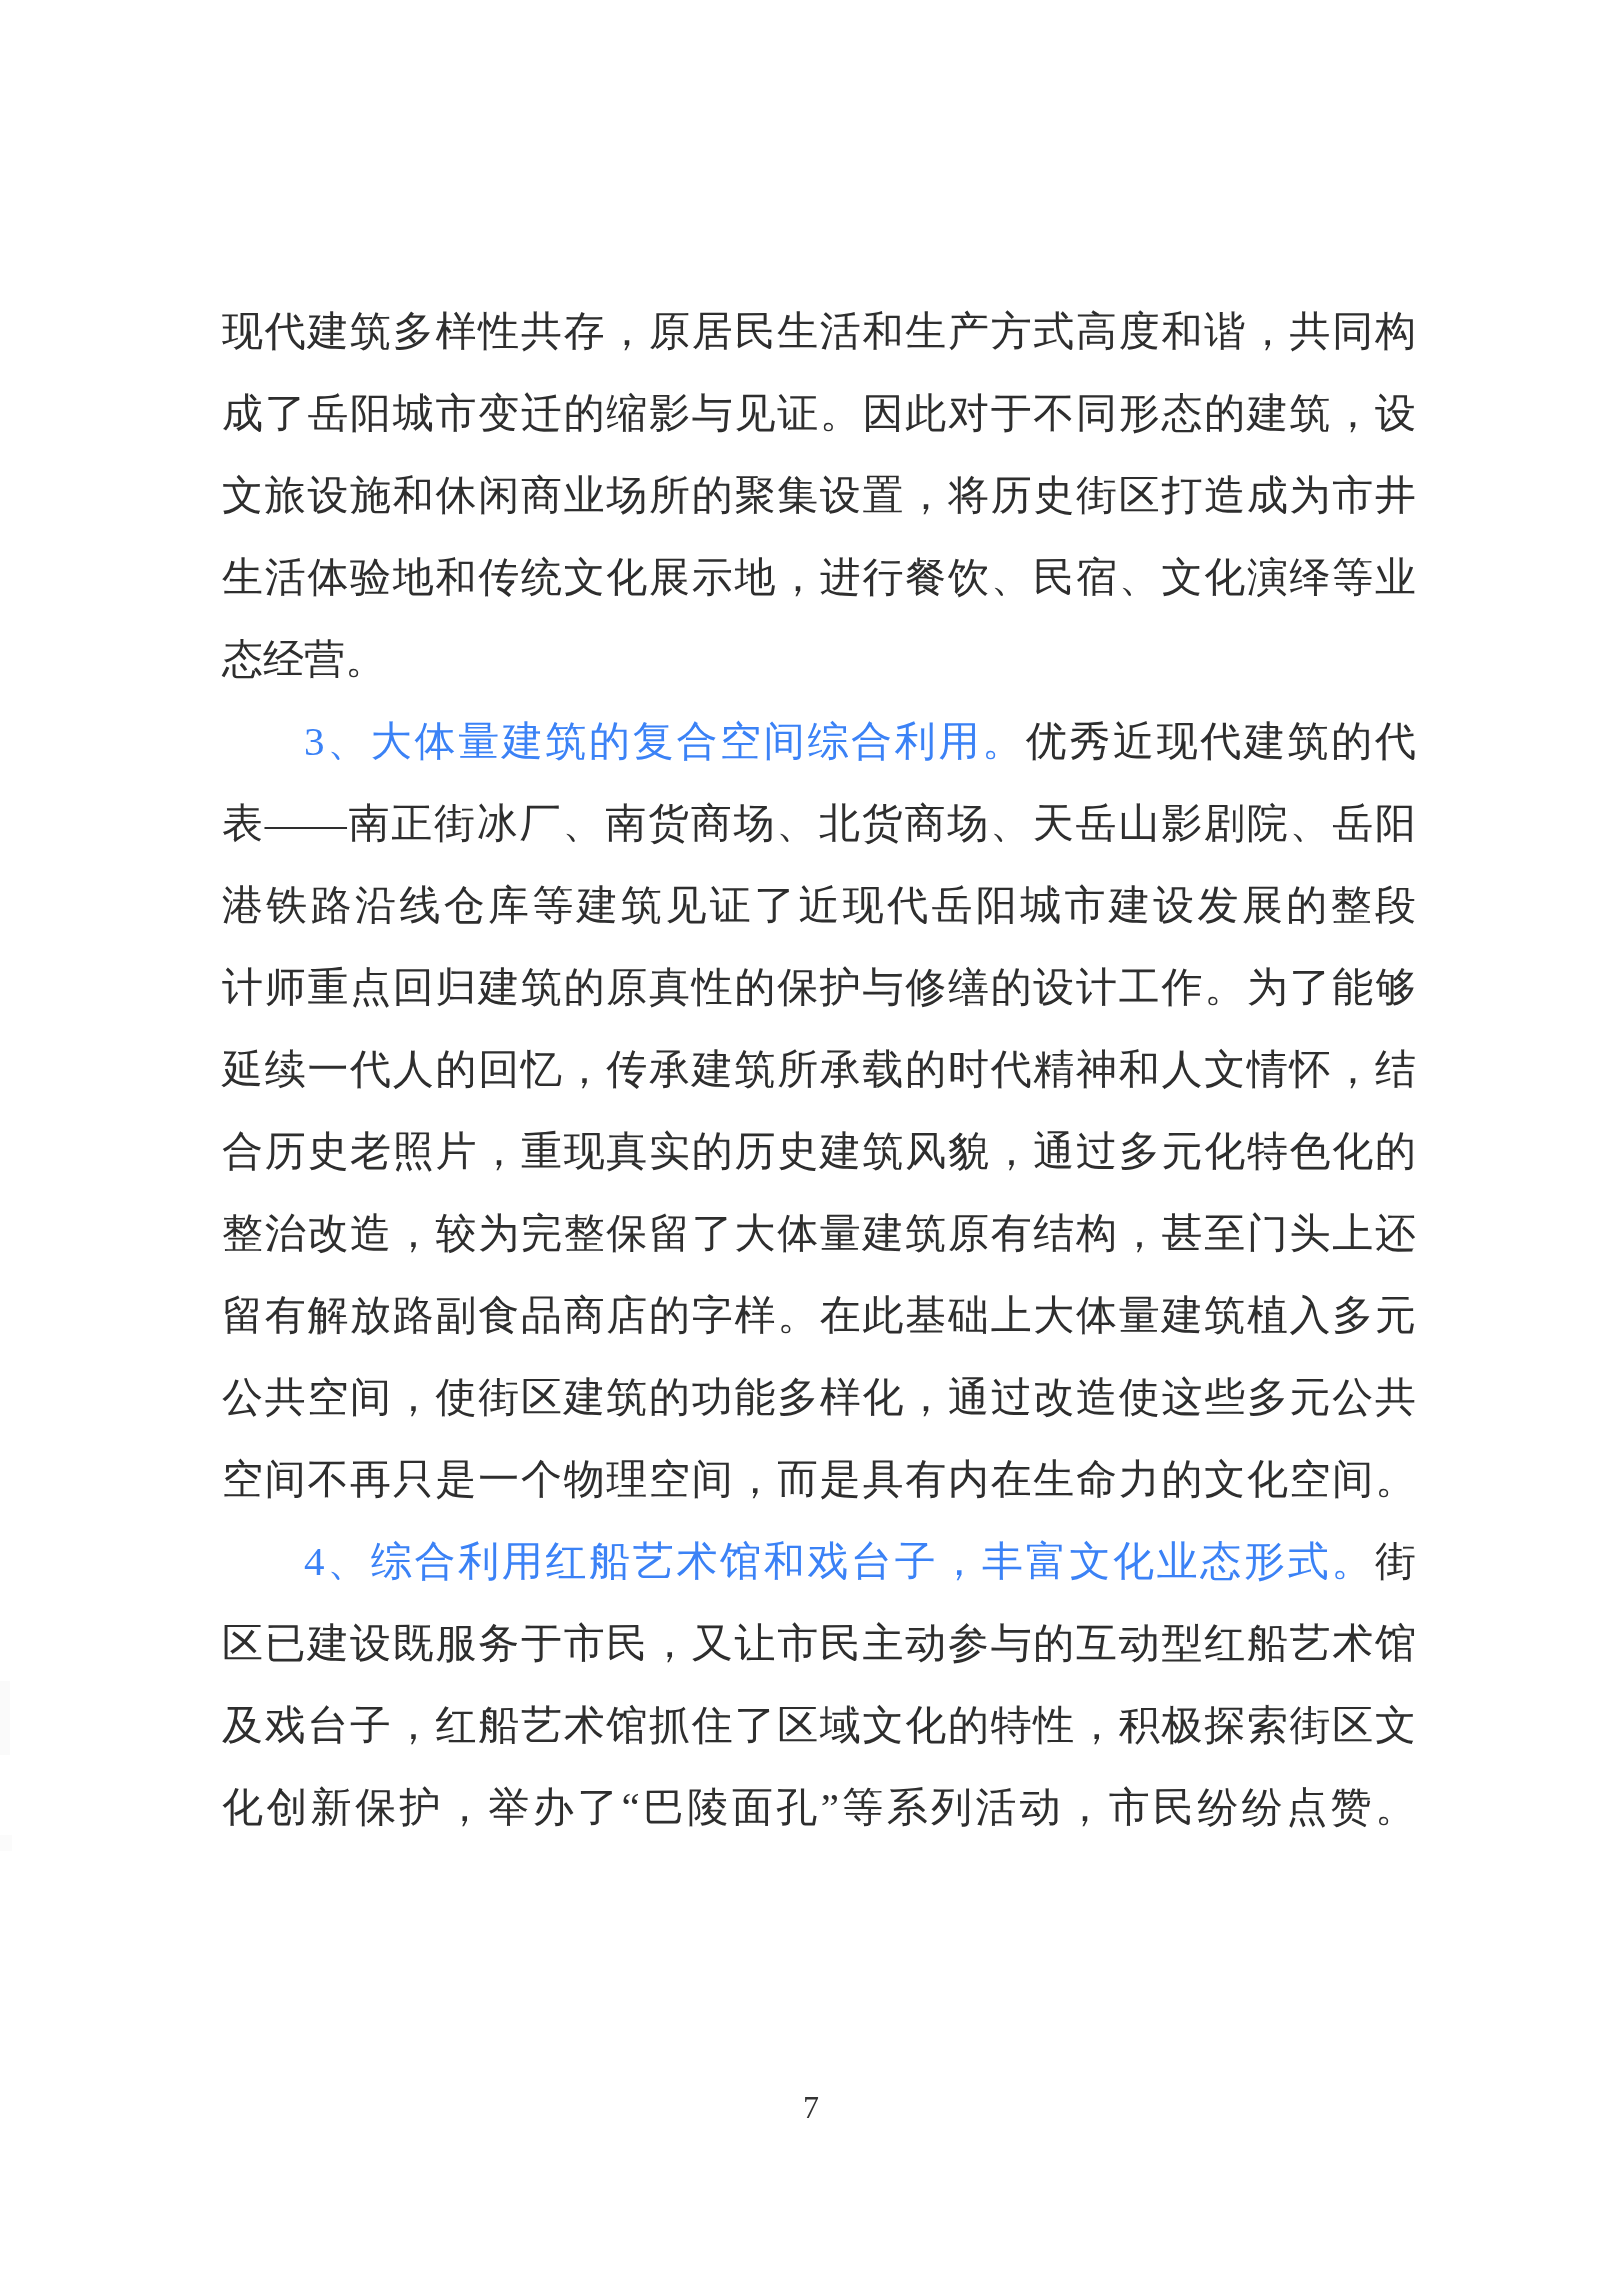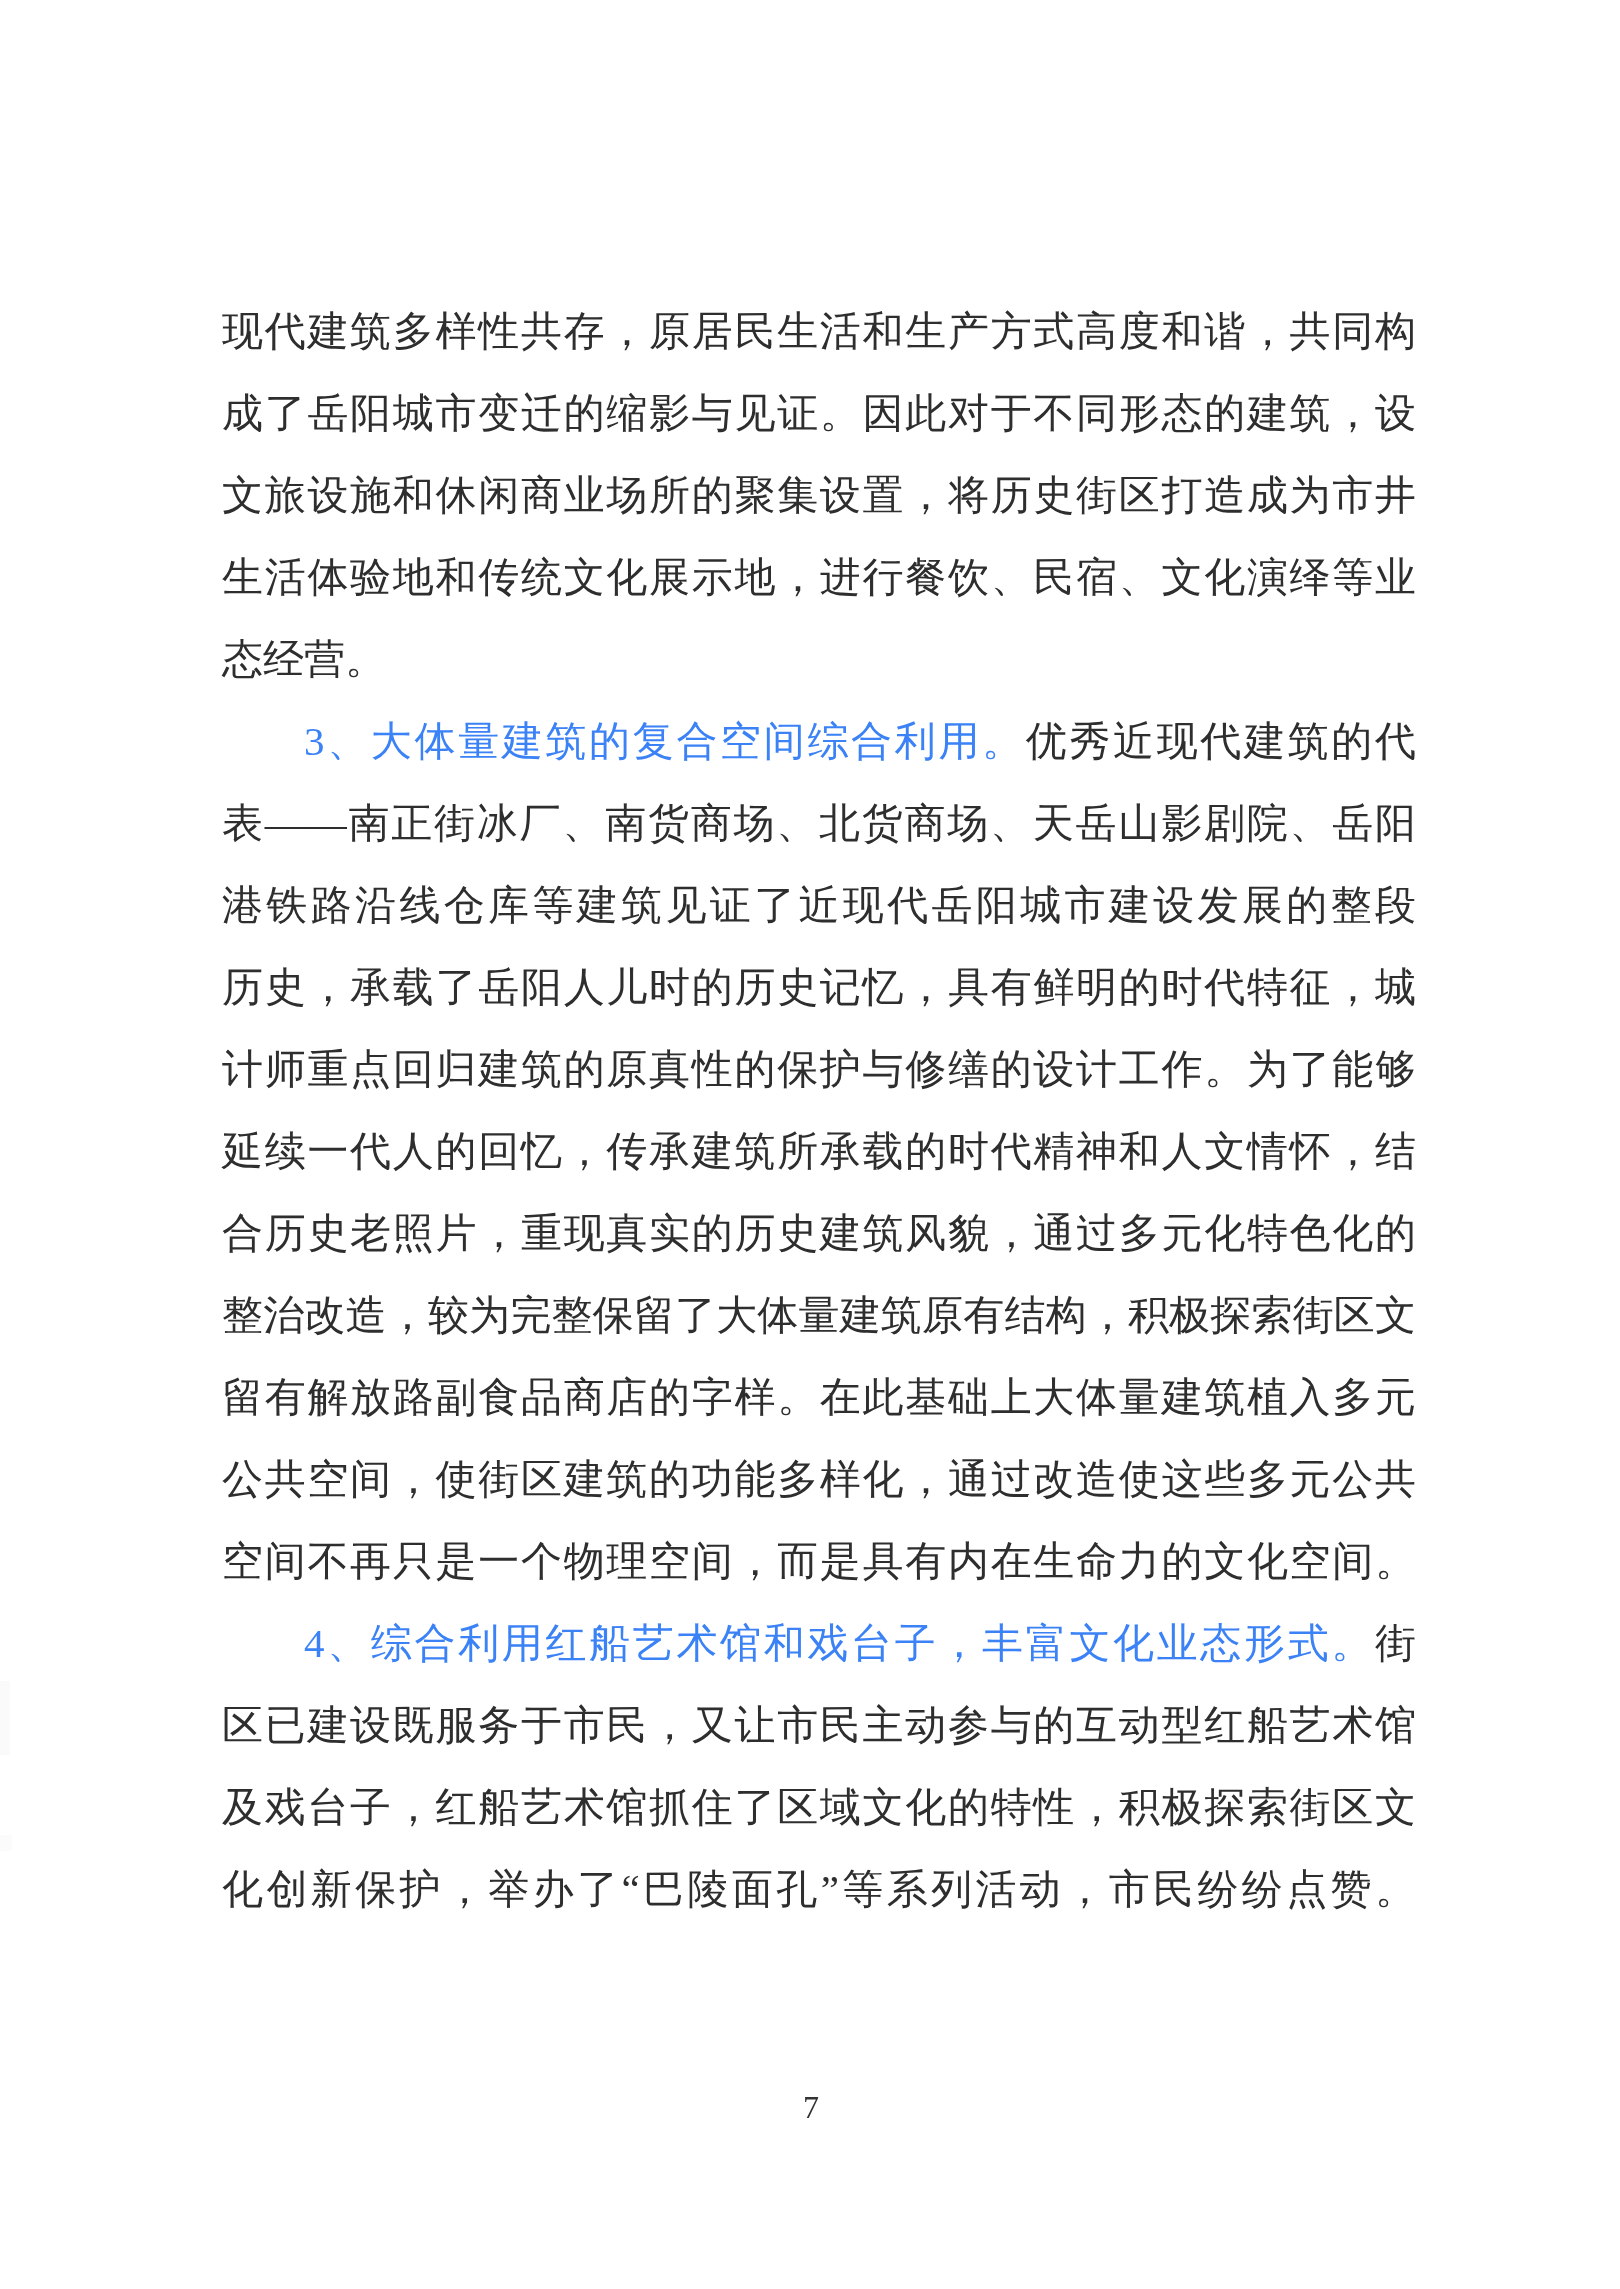--- a/index.html
+++ b/index.html
@@ -79,25 +79,24 @@
     <div class="ln">成了岳阳城市变迁的缩影与见证。因此对于不同形态的建筑，设</div>
     <div class="ln">文旅设施和休闲商业场所的聚集设置，将历史街区打造成为市井</div>
     <div class="ln">生活体验地和传统文化展示地，进行餐饮、民宿、文化演绎等业</div>
     <div class="ln short">态经营。</div>
 
     <div class="ln indent">
       <span class="hd">3、大体量建筑的复合空间综合利用。</span><span>优秀近现代建筑的代</span>
     </div>
     <div class="ln">表——南正街冰厂、南货商场、北货商场、天岳山影剧院、岳阳</div>
     <div class="ln">港铁路沿线仓库等建筑见证了近现代岳阳城市建设发展的整段</div>
-    <div class="ln">历史，承载了岳阳人儿时的历史记忆，具有鲜明的时代特征，城</div>
     <div class="ln">计师重点回归建筑的原真性的保护与修缮的设计工作。为了能够</div>
     <div class="ln">延续一代人的回忆，传承建筑所承载的时代精神和人文情怀，结</div>
     <div class="ln">合历史老照片，重现真实的历史建筑风貌，通过多元化特色化的</div>
-    <div class="ln">整治改造，较为完整保留了大体量建筑原有结构，积极探索街区文</div>
+    <div class="ln">整治改造，较为完整保留了大体量建筑原有结构，甚至门头上还</div>
     <div class="ln">留有解放路副食品商店的字样。在此基础上大体量建筑植入多元</div>
     <div class="ln">公共空间，使街区建筑的功能多样化，通过改造使这些多元公共</div>
     <div class="ln">空间不再只是一个物理空间，而是具有内在生命力的文化空间。</div>
 
     <div class="ln indent">
       <span class="hd">4、综合利用红船艺术馆和戏台子，丰富文化业态形式。</span><span>街</span>
     </div>
     <div class="ln">区已建设既服务于市民，又让市民主动参与的互动型红船艺术馆</div>
     <div class="ln">及戏台子，红船艺术馆抓住了区域文化的特性，积极探索街区文</div>
     <div class="ln">化创新保护，举办了“巴陵面孔”等系列活动，市民纷纷点赞。</div>

